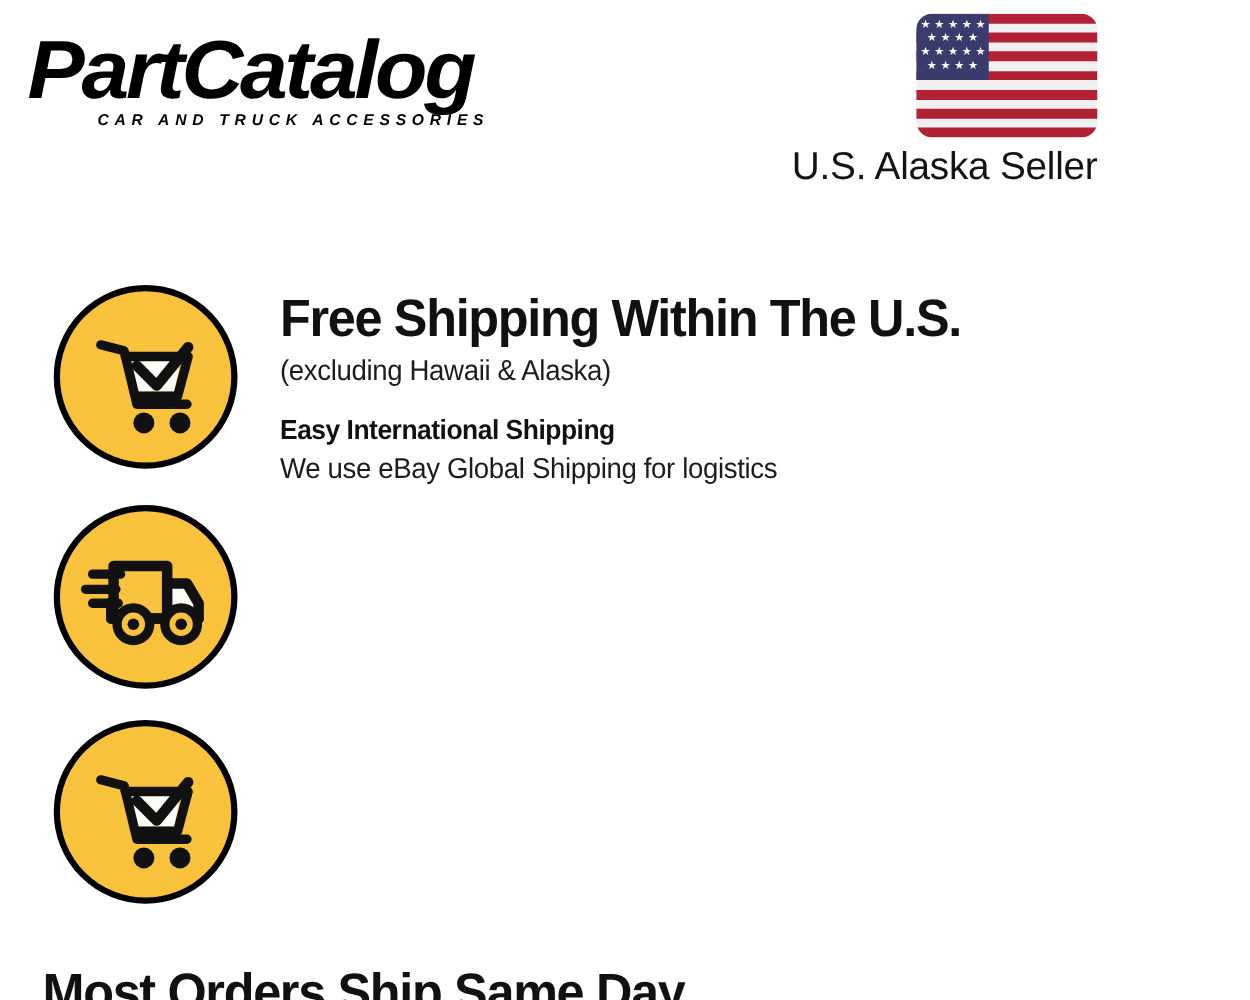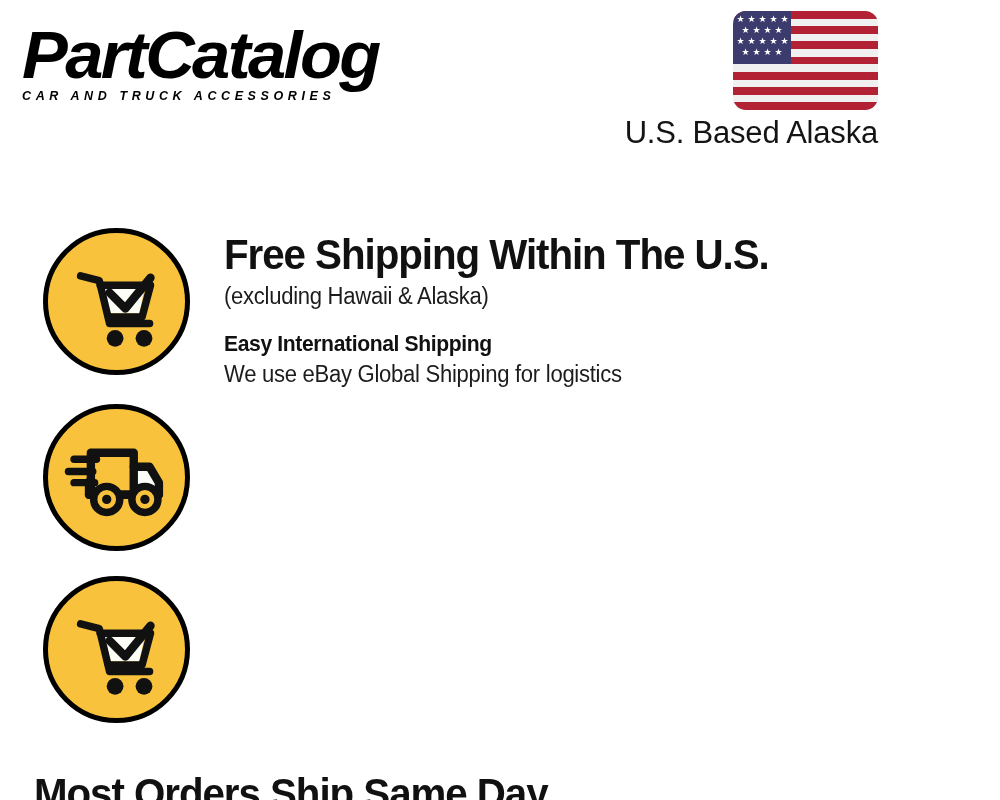--- a/index.html
+++ b/index.html
@@ -52,20 +52,21 @@
     transform-origin: left center;
   }
   .logo-tagline {
     font-family: "Liberation Sans", sans-serif;
     font-size: 12.5px;
     font-weight: 700;
     font-style: italic;
     letter-spacing: 4.6px;
     color: #000000;
     margin-top: 1px;
+    margin-left: 56px;
     white-space: nowrap;
   }
 
   
   .seller-block {
     position: absolute;
     right: 14px;
     top: 11px;
     width: 272px;
     text-align: right;
@@ -239,21 +240,21 @@
           <span class="star" style="left:14px; top:26px;">★</span>
           <span class="star" style="left:25px; top:26px;">★</span>
           <span class="star" style="left:36px; top:26px;">★</span>
           <span class="star" style="left:47px; top:26px;">★</span>
           <span class="star" style="left:8px;  top:37px;">★</span>
           <span class="star" style="left:19px; top:37px;">★</span>
           <span class="star" style="left:30px; top:37px;">★</span>
           <span class="star" style="left:41px; top:37px;">★</span>
         </div>
       </div>
-      <div class="seller-label">U.S. Based Alaska</div>
+      <div class="seller-label">U.S. Alaska Seller</div>
     </div>
 
   </div>
 
   <div class="features">
 
     <div class="feature-row row-1">
       <div class="icon-badge">
         <svg viewBox="0 0 147 147" xmlns="http://www.w3.org/2000/svg">
           <path d="M36 46 L56 51 L62 73 L95 73 L101 51 L56 51" fill="none" stroke="none"></path>

